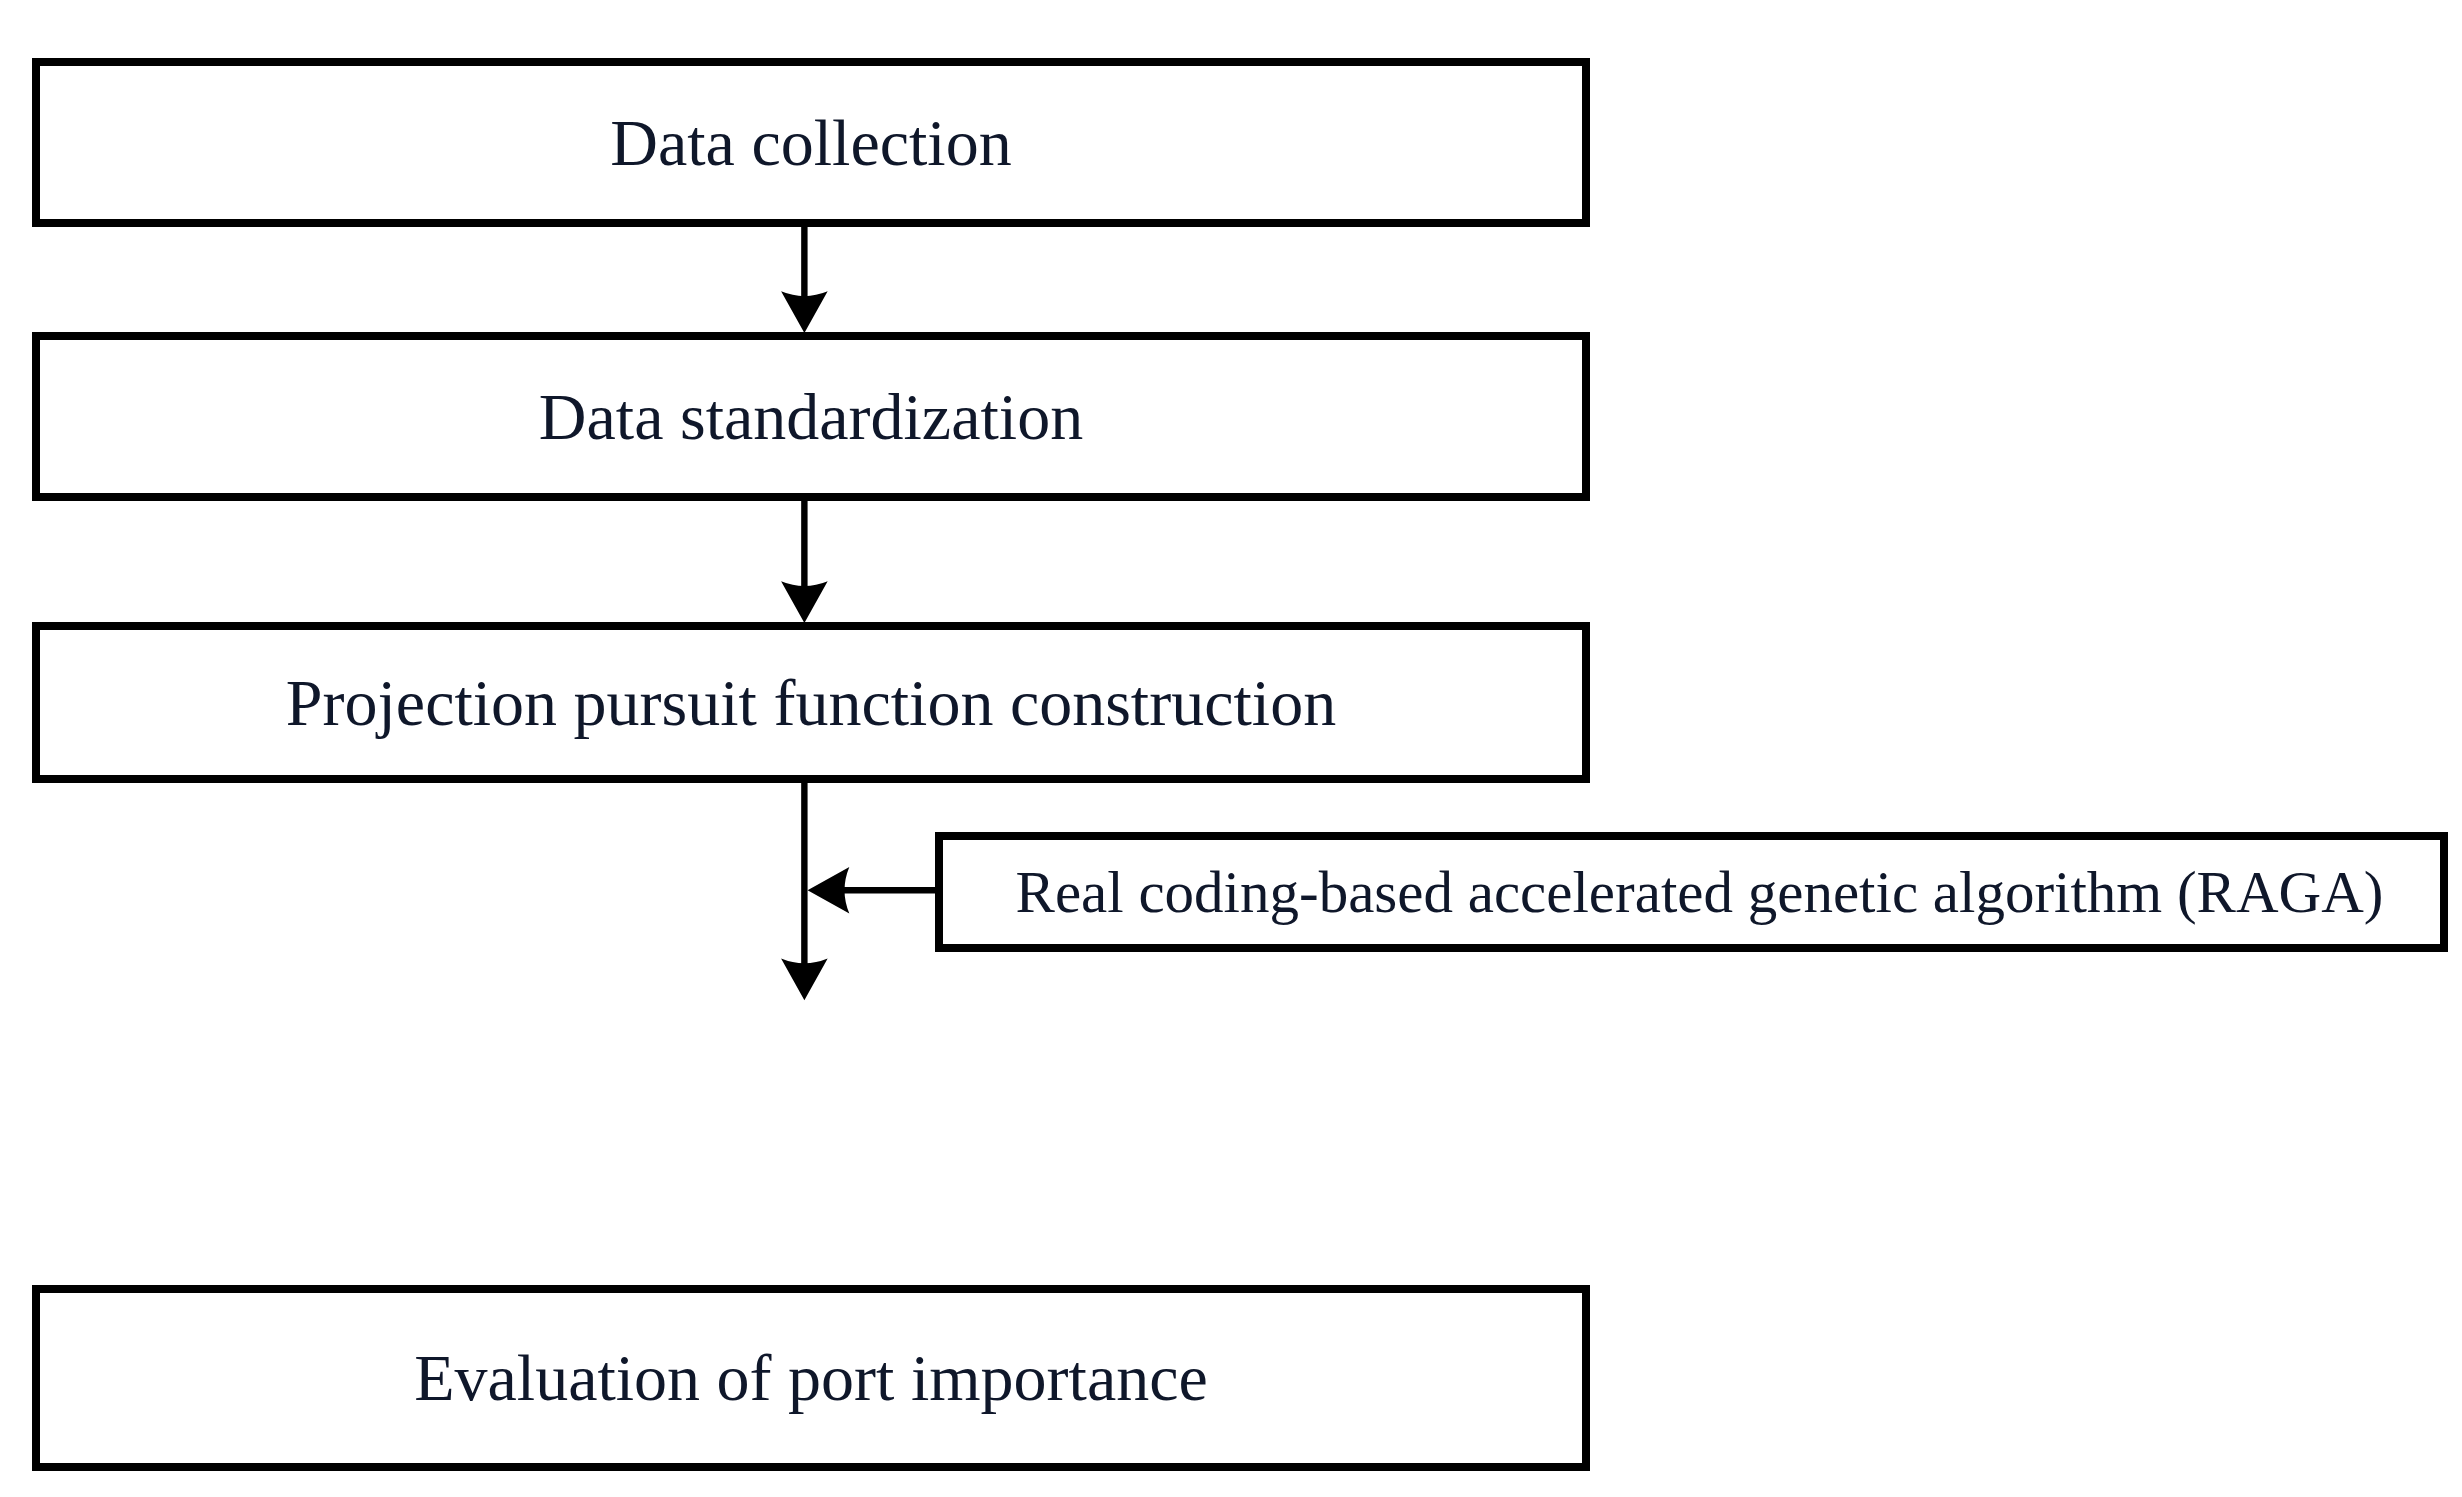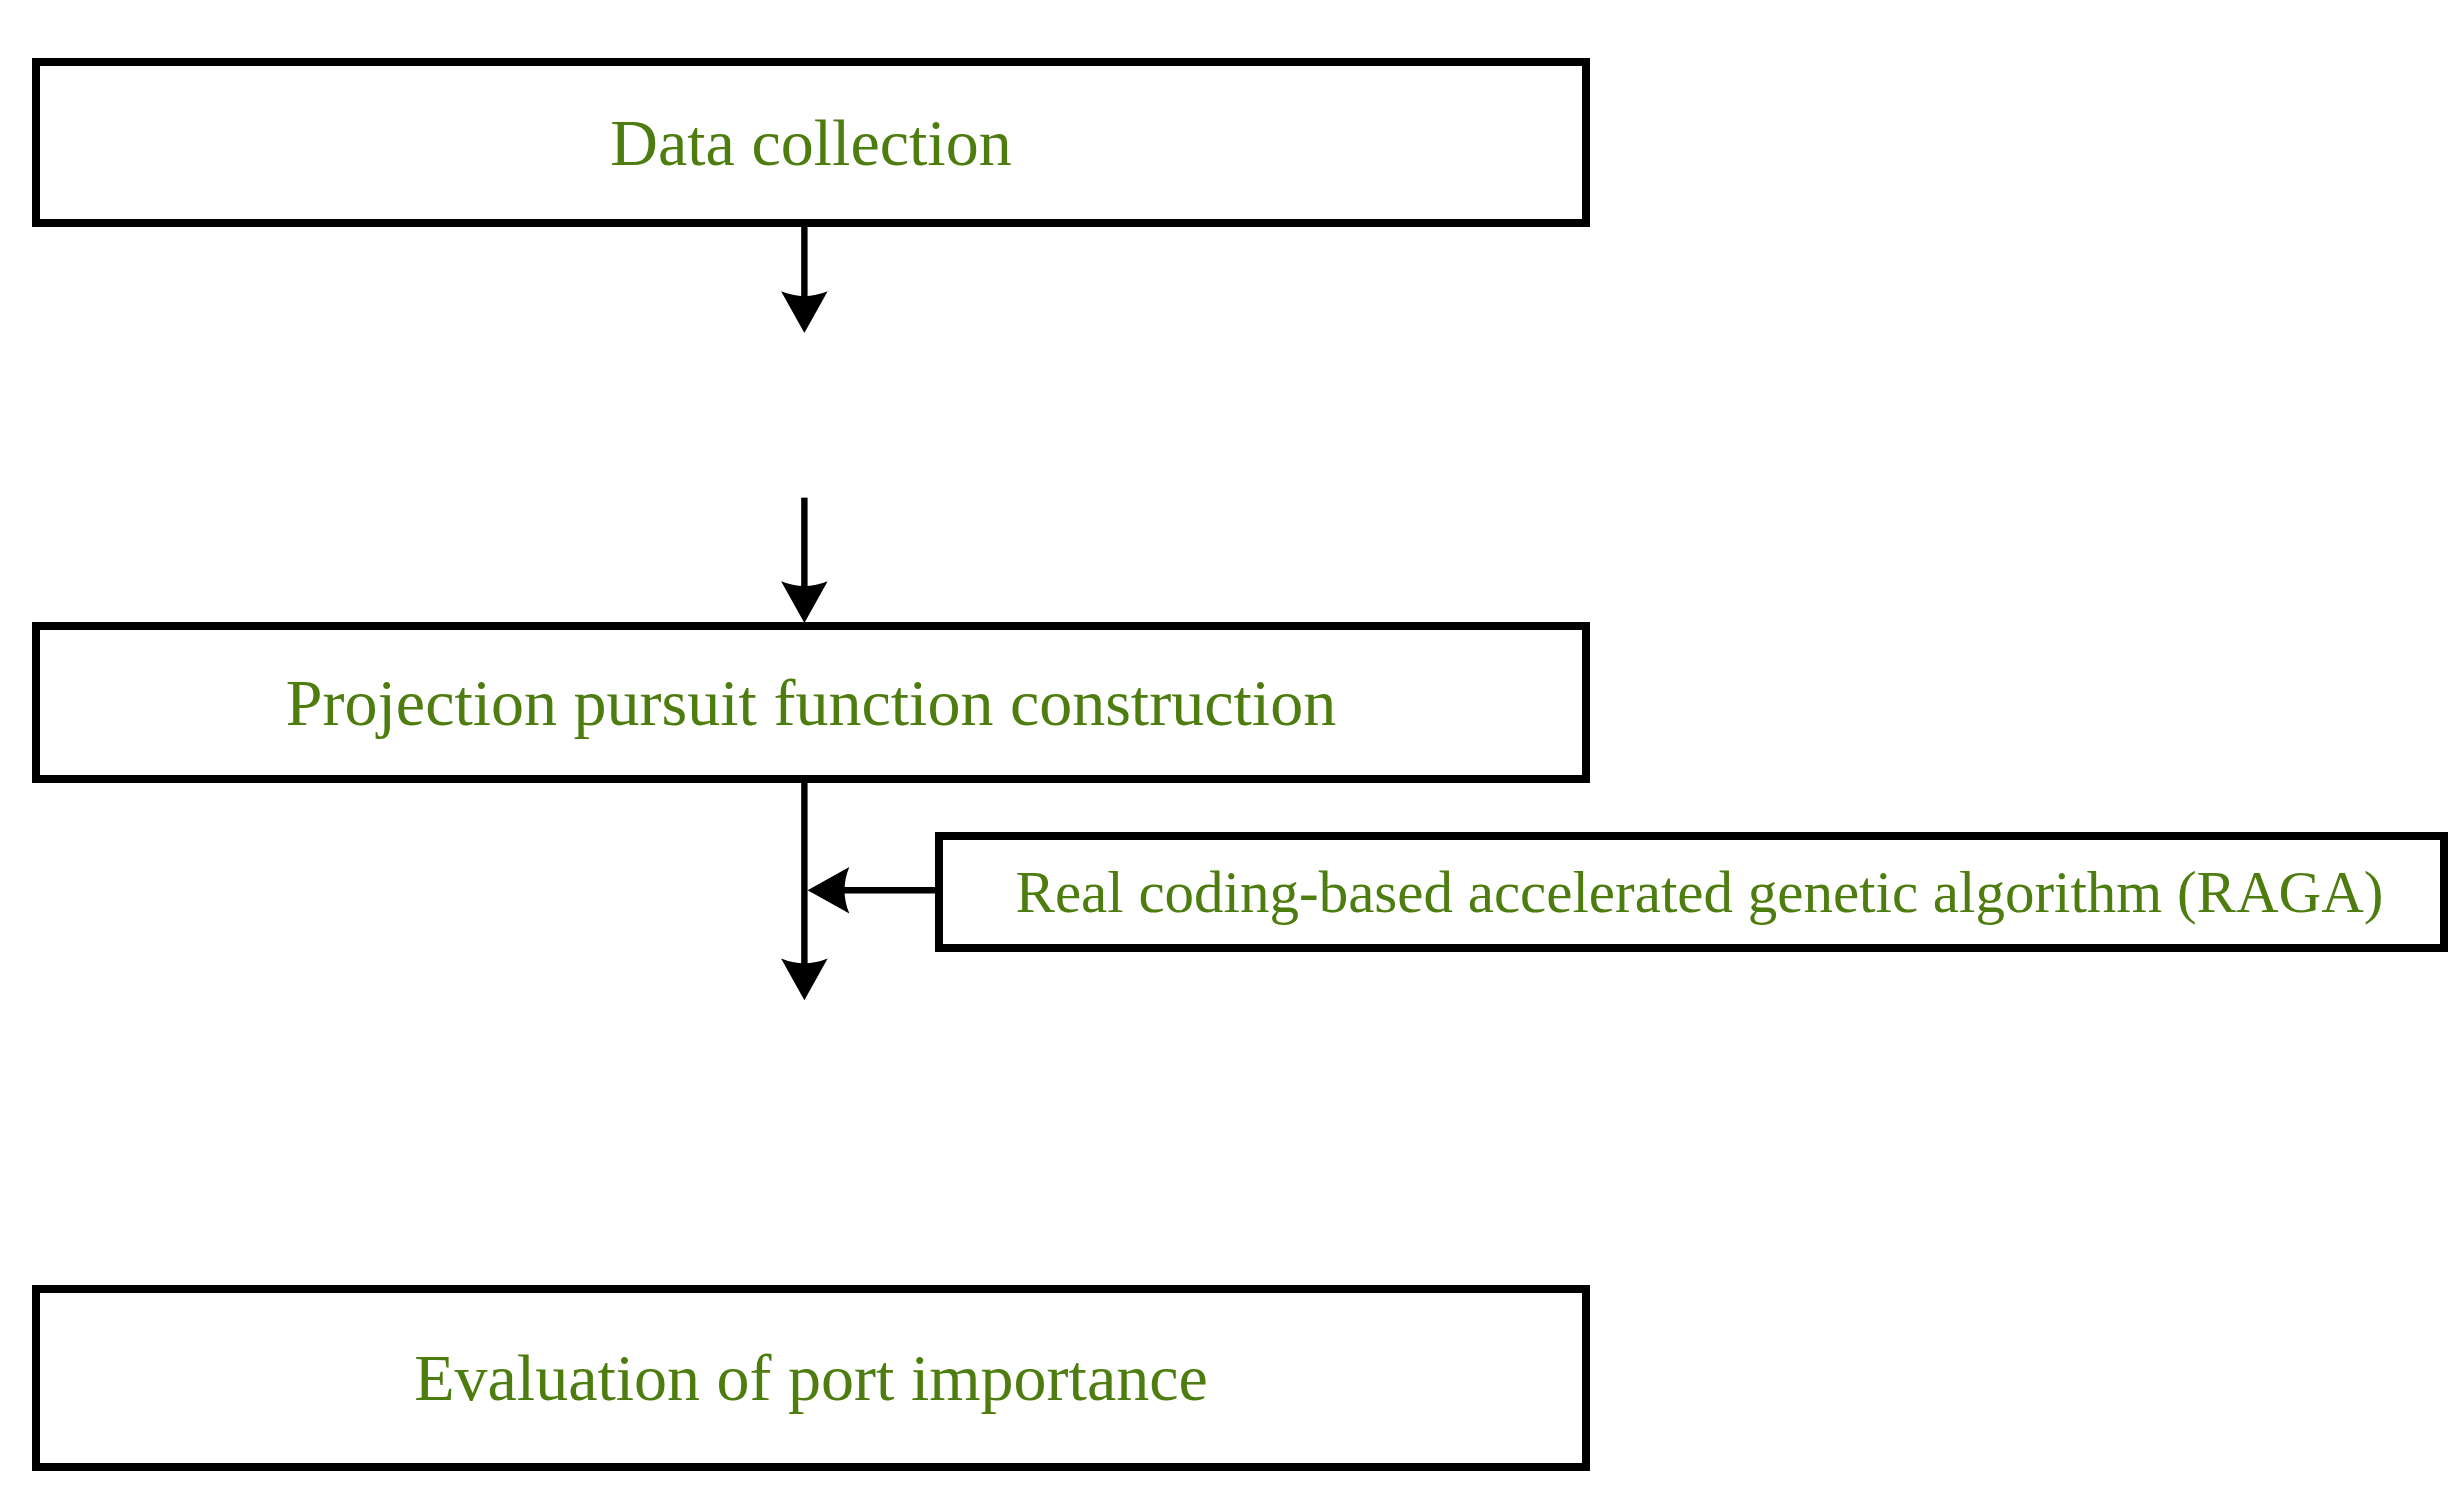--- a/index.html
+++ b/index.html
@@ -13,21 +13,21 @@
   }
   .node {
     position: absolute;
     box-sizing: border-box;
     border: 8px solid #000000;
     background: #ffffff;
     display: flex;
     align-items: center;
     justify-content: center;
     text-align: center;
-    color: #4d7c0f;
+    color: #0f172a;
   }
   .node .label {
     font-size: 66px;
     line-height: 1.12;
     white-space: nowrap;
   }
   
   #node-data-collection        { left: 32px;   top: 58px;   width: 1558px; height: 169px; }
   #node-data-standardization   { left: 32px;   top: 332px;  width: 1558px; height: 169px; }
   #node-projection-pursuit     { left: 32px;   top: 622px;  width: 1558px; height: 161px; }
@@ -49,20 +49,23 @@
 </style>
 </head>
 <body>
 
 <div class="canvas">
 
   <div class="node" id="node-data-collection">
     <span class="label">Data collection</span>
   </div>
 
+  <div class="node" id="node-data-standardization">
+    <span class="label">Data standardization</span>
+  </div>
 
   <div class="node" id="node-projection-pursuit">
     <span class="label">Projection pursuit function construction</span>
   </div>
 
   <div class="node" id="node-raga">
     <span class="label">Real coding-based accelerated genetic algorithm (RAGA)</span>
   </div>
 
 

